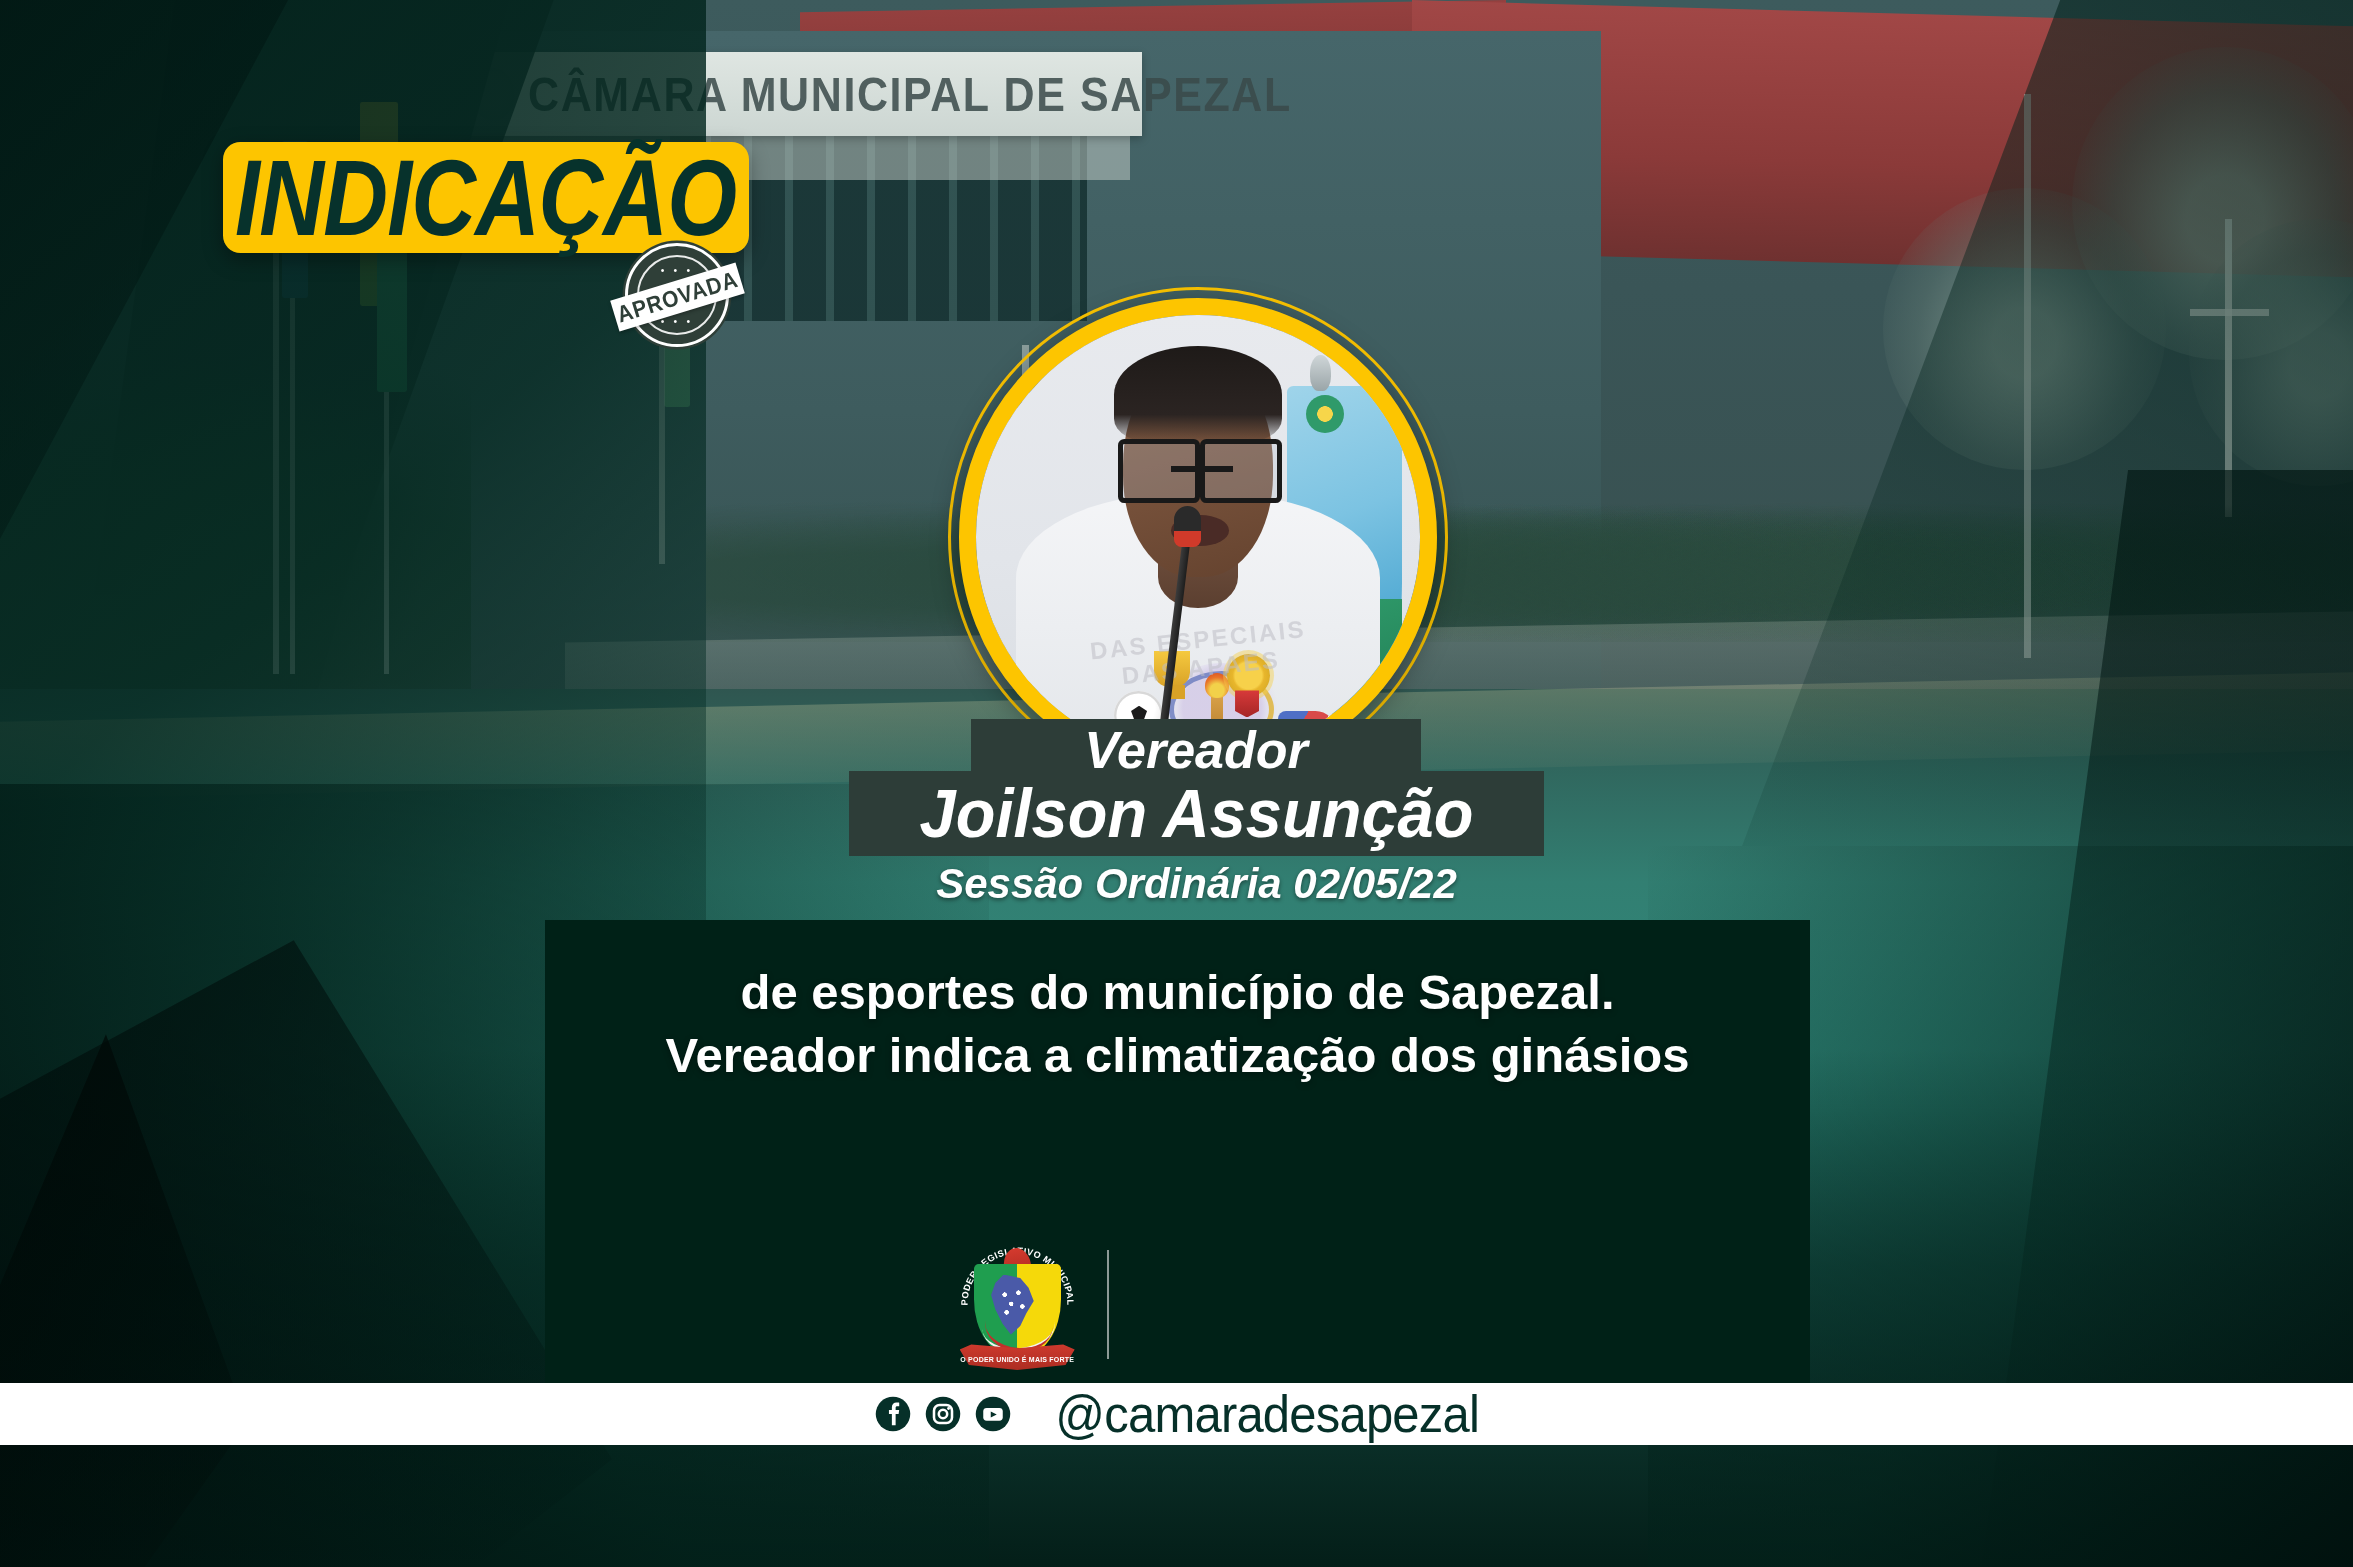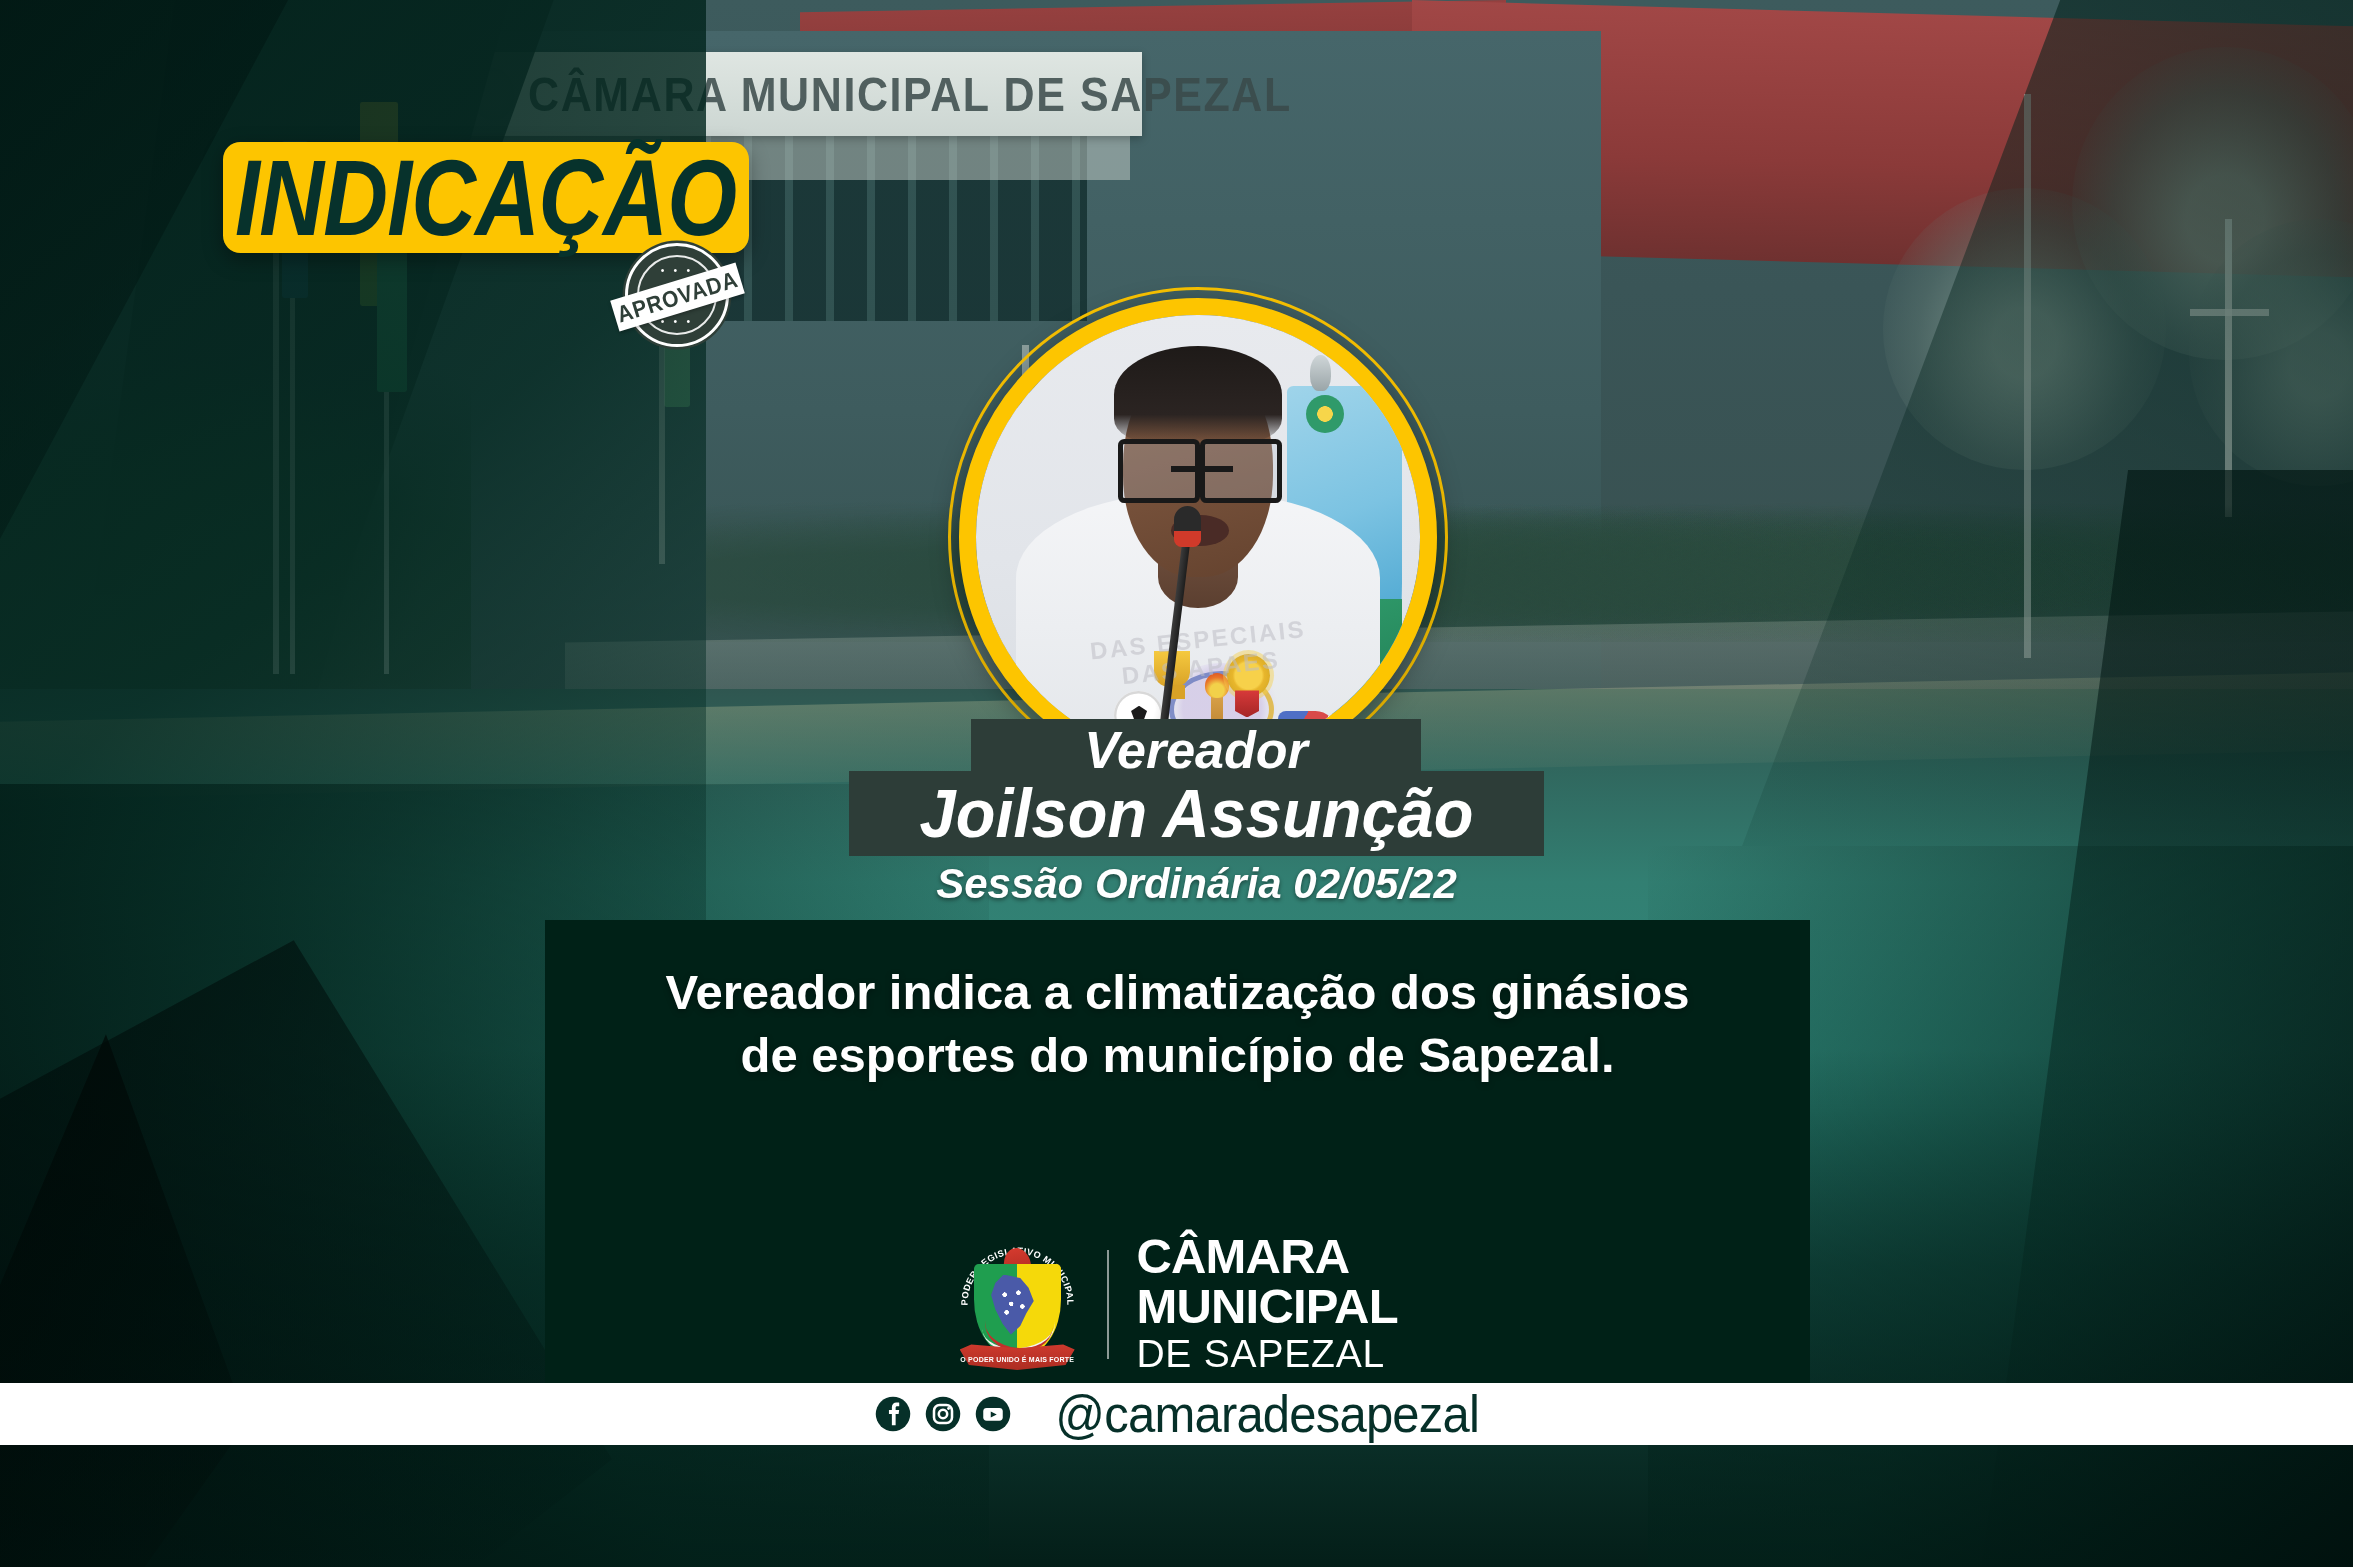--- a/index.html
+++ b/index.html
@@ -595,22 +595,22 @@
   </div>
   <div class="plate-name">
     <span>Joilson Assunção</span>
   </div>
   <div class="plate-session">
     <span>Sessão Ordinária 02/05/22</span>
   </div>
 
   <div class="panel">
     <div class="panel-text">
+      <div>de esportes do município de Sapezal.</div>
       <div>Vereador indica a climatização dos ginásios</div>
-      <div>de esportes do município de Sapezal.</div>
     </div>
   </div>
 
   <div class="brand">
     <div class="coat">
       <svg class="coat-arc-text" viewBox="0 0 158 158" style="font-size:11px">
         <defs>
             <path id="arcpath" d="M 16,92 A 63,63 0 0 1 142,92"></path>
           </defs>
         <text font-size="11.5" font-weight="bold" fill="#ffffff" letter-spacing="0.6" font-family="Liberation Sans, sans-serif">
@@ -625,25 +625,20 @@
         <div class="coat-sabre2"></div>
       </div>
       <div class="coat-banner">
         <div class="coat-banner-bg"></div>
         <div class="coat-banner-text">O PODER UNIDO É MAIS FORTE</div>
       </div>
     </div>
 
     <div class="brand-divider"></div>
 
-    <div class="brand-words">
-      <div class="bw1">CÂMARA</div>
-      <div class="bw2">MUNICIPAL</div>
-      <div class="bw3">DE SAPEZAL</div>
-    </div>
   </div>
 
   <div class="socialbar">
     <div class="soc-icons">
       <svg class="soc" viewBox="0 0 48 48">
         <circle cx="24" cy="24" r="23" fill="#063029"></circle>
         <path d="M27.5 24h4l.7-5.4h-4.7v-2.6c0-1.4.4-2.3 2.4-2.3h2.4V9.0c-.4-.05-1.9-.2-3.6-.2-3.6 0-6.2 2.2-6.2 6.3v3.5h-3.9V24h3.9v15h5z" fill="#ffffff"></path>
       </svg>
       <svg class="soc" viewBox="0 0 48 48">
         <circle cx="24" cy="24" r="23" fill="#063029"></circle>

